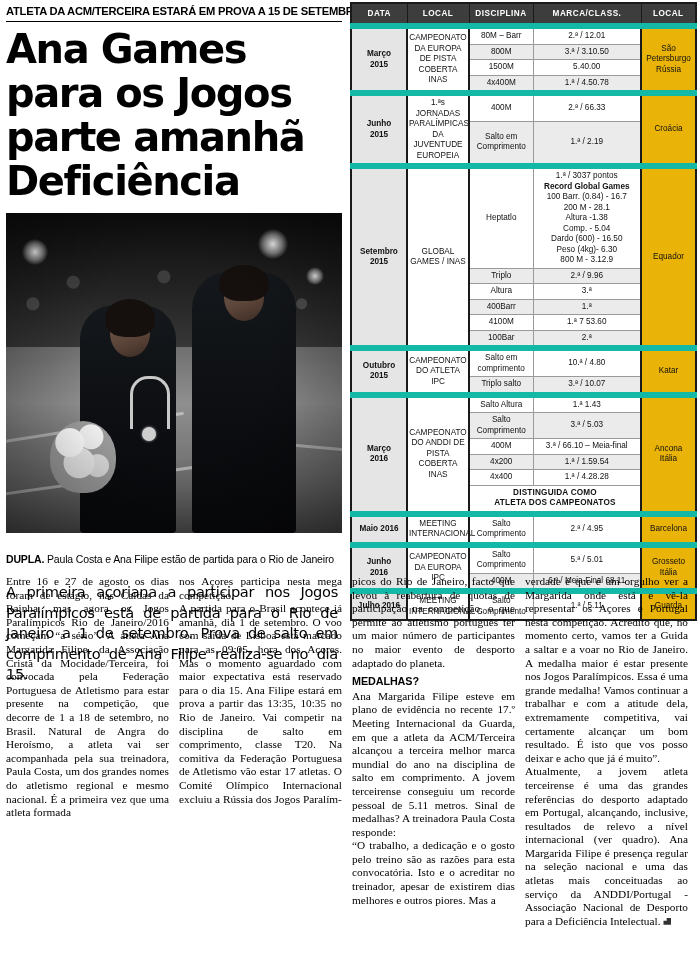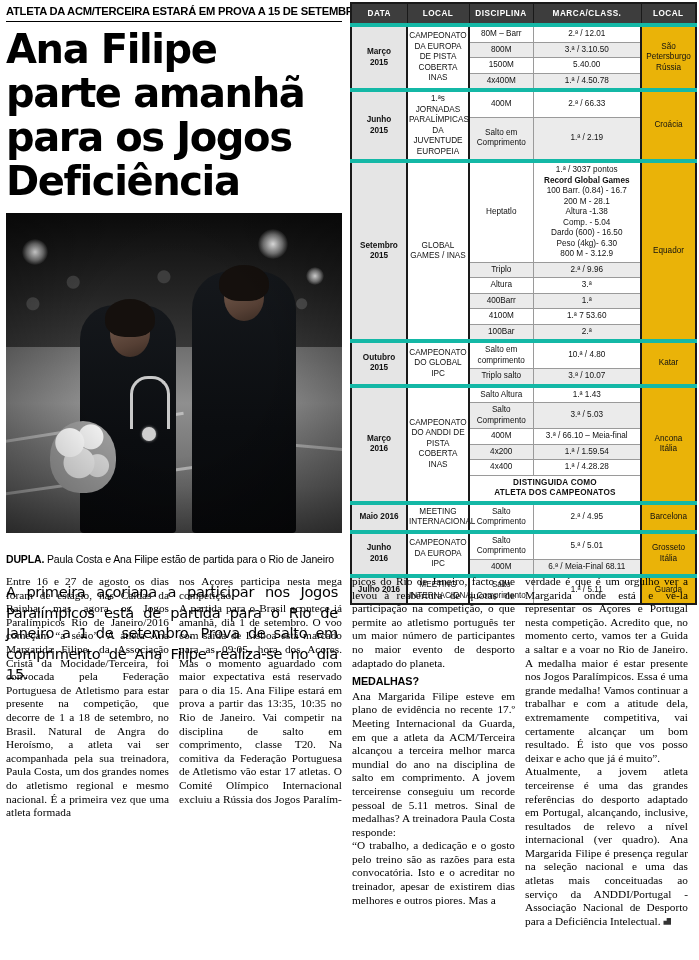--- a/index.html
+++ b/index.html
@@ -201,21 +201,21 @@
   }
   td.c-disc { background: #fff; }
   td.c-marca { background: #fff; }
   td.c-marca.shade, td.c-disc.shade { background: #ebebeb; }
   td.c-local {
     background: #eab308;
     font-weight: normal;
     font-size: 8.2px;
     border-left: 2px solid #1a1a1a !important;
   }
-  tr.group-start > td { border-top: 4px solid #14b8a6; text-align: center; }
+  tr.group-start > td { border-top: 6px solid #14b8a6; text-align: center; }
   td.hepta {
     font-size: 7.9px;
     line-height: 10.2px;
     padding: 4px 2px;
   }
   td.hepta .rec { font-weight: bold; }
   td.disting {
     font-weight: bold;
     font-size: 9px;
     letter-spacing: .2px;
@@ -262,23 +262,23 @@
 </head>
 <body>
 
 <div class="page">
 
   <div class="top-area">
 
     <div class="top-left">
       <div class="kicker">ATLETA DA ACM/TERCEIRA ESTARÁ EM PROVA A 15 DE SETEMBRO</div>
       <h1 class="headline">
-        <span class="hl-line">Ana Filipe</span>
+        <span class="hl-line">Ana Games</span>
+        <span class="hl-line">para os Jogos</span>
         <span class="hl-line">parte amanhã</span>
-        <span class="hl-line">para os Jogos</span>
         <span class="hl-line">Deficiência</span>
       </h1>
 
       <div class="photo">
         <div class="bg-sky"></div>
         <div class="crowd"></div>
         <div class="bg-track"></div>
         <div class="lane-line ll1"></div>
         <div class="lane-line ll2"></div>
         <div class="lane-line ll3"></div>
@@ -375,21 +375,21 @@
             <tr>
               <td class="c-disc">4100M</td>
               <td class="c-marca">1.ª 7 53.60</td>
             </tr>
             <tr>
               <td class="c-disc shade">100Bar</td>
               <td class="c-marca shade">2.ª</td>
             </tr>
             <tr class="group-start">
               <td class="c-date" rowspan="2">Outubro<br>2015</td>
-              <td class="c-prova" rowspan="2">CAMPEONATO DO GLOBAL IPC</td>
+              <td class="c-prova" rowspan="2">CAMPEONATO DO ATLETA IPC</td>
               <td class="c-disc">Salto em comprimento</td>
               <td class="c-marca">10.ª / 4.80</td>
               <td class="c-local" rowspan="2">Katar</td>
             </tr>
             <tr>
               <td class="c-disc shade">Triplo salto</td>
               <td class="c-marca shade">3.ª / 10.07</td>
             </tr>
             <tr class="group-start">
               <td class="c-date" rowspan="6">Março<br>2016</td>

